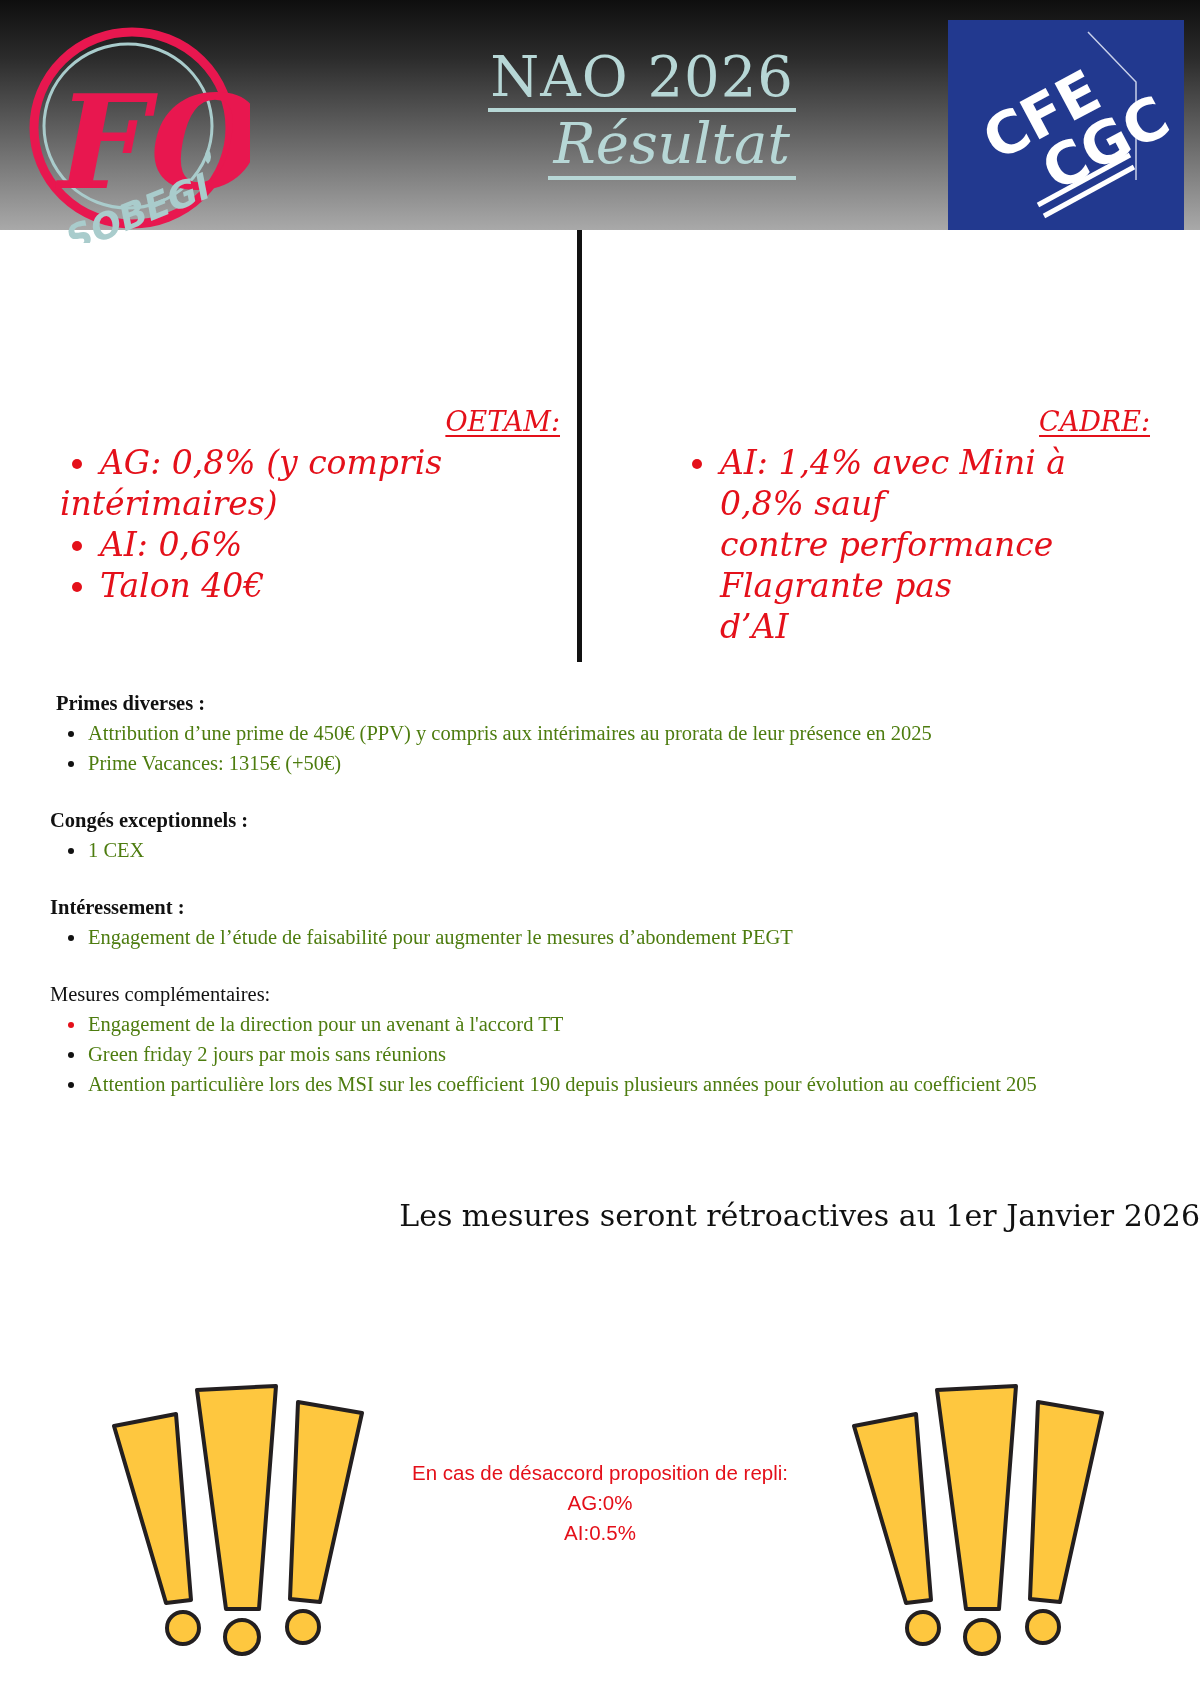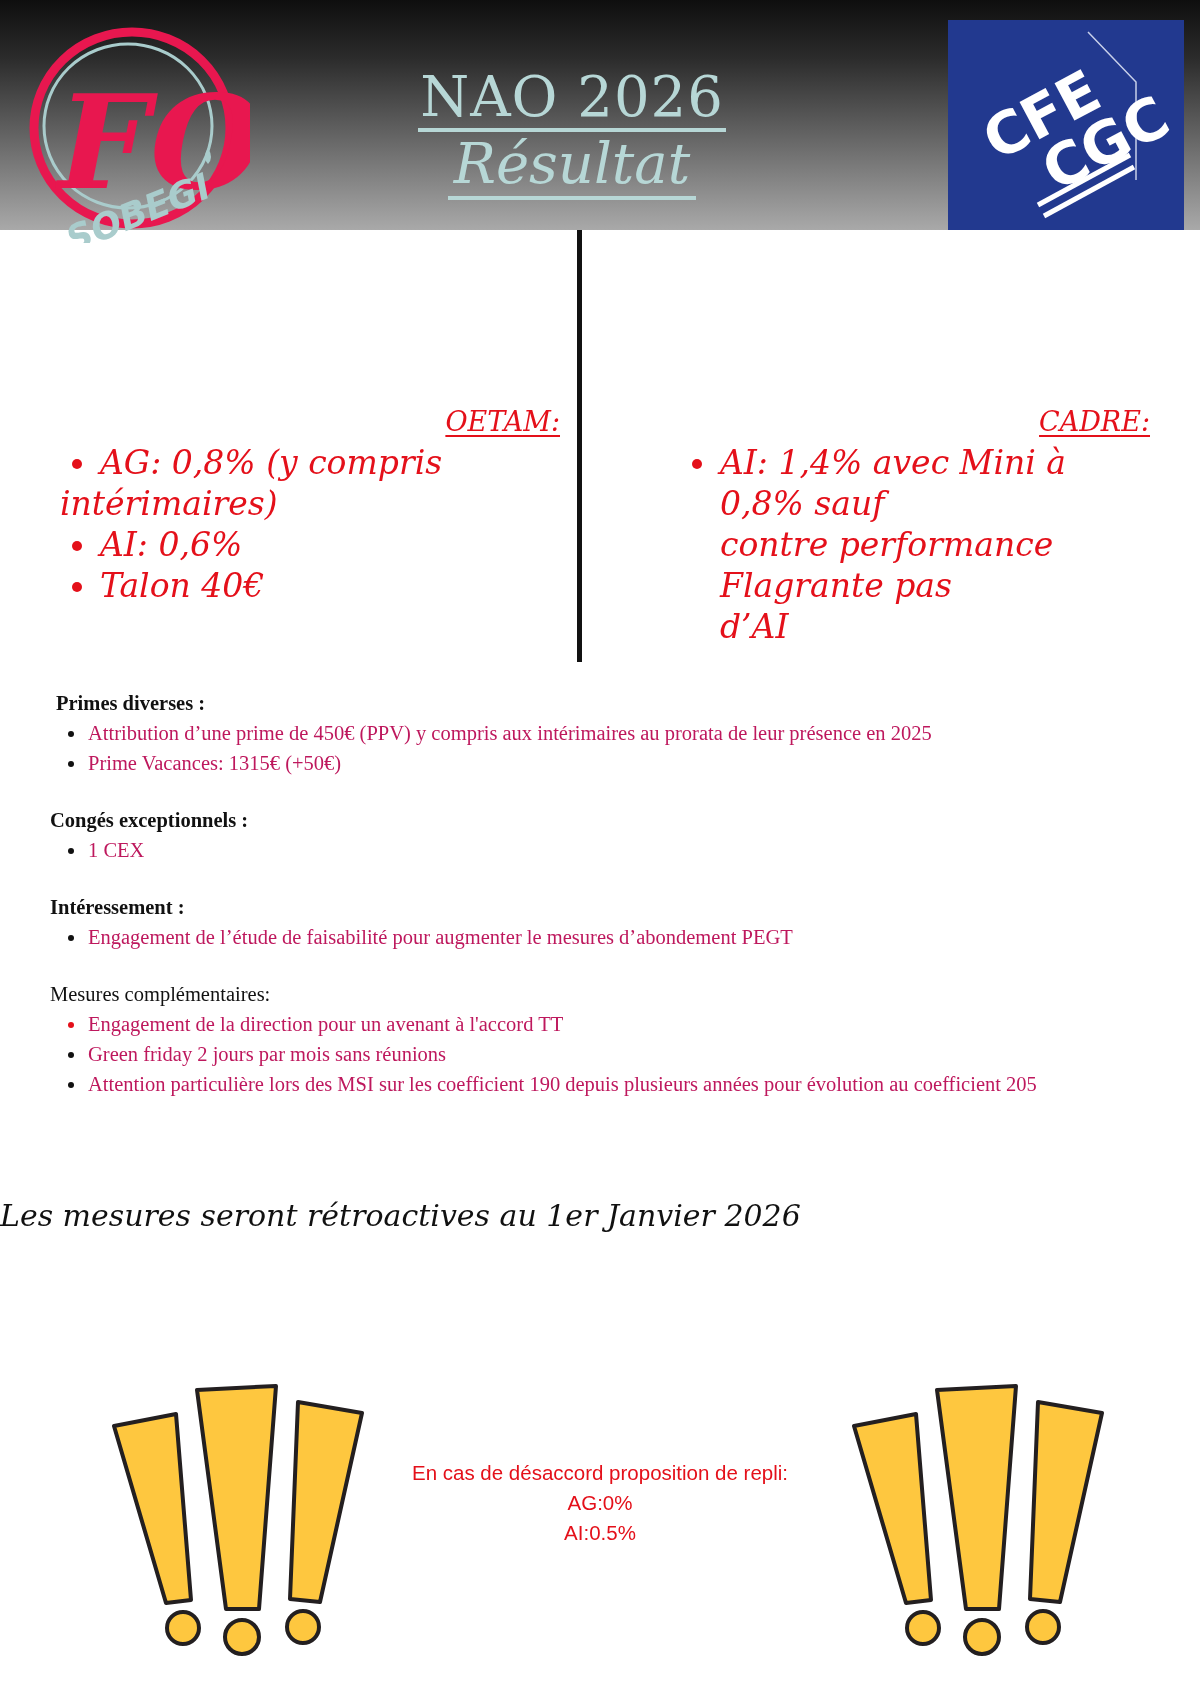--- a/index.html
+++ b/index.html
@@ -5,22 +5,22 @@
     * { box-sizing: border-box; margin: 0; padding: 0; }
     html, body { width: 1200px; height: 1697px; background: #ffffff; overflow: hidden; }
     body { position: relative; font-family: "DejaVu Sans", sans-serif; }
 
     .header {
       position: absolute; left: 0; top: 0; width: 1200px; height: 230px;
       background: linear-gradient(to bottom, #0e0e0e 0%, #2b2b2b 25%, #6e6e6e 65%, #a9a9a9 100%);
     }
     .fo-logo { position: absolute; left: 20px; top: 18px; width: 230px; height: 225px; }
     .title {
-      position: absolute; left: 372px; top: 46px; width: 400px; text-align: center;
-      font-family: "DejaVu Serif", serif; font-style: italic; color: #b7d7d6; margin-top: 20px;
+      position: absolute; left: 396px; top: 46px; width: 400px; text-align: right;
+      font-family: "DejaVu Serif", serif; font-style: italic; color: #b7d7d6;
     }
     .title .line1 { font-size: 56px; line-height: 62px; display: inline-block; border-bottom: 4px solid #b7d7d6; padding: 0 2px; font-style: normal; font-family: "DejaVu Serif", serif; letter-spacing: 1px;}
     .title .line2 { font-size: 56px; line-height: 64px; display: inline-block; border-bottom: 4px solid #b7d7d6; padding: 0 6px; }
     .cfe-logo {
       position: absolute; left: 948px; top: 20px; width: 236px; height: 210px; background: #22398f;
     }
 
     .divider { position: absolute; left: 577px; top: 230px; width: 5px; height: 432px; background: #111; }
 
     .col { position: absolute; top: 402px; color: #e4101a; font-family: "DejaVu Serif", serif; font-style: italic; }
@@ -28,26 +28,26 @@
     .col .row { position: relative; font-size: 33px; line-height: 41px; text-align: left; }
     .col .bullet { position: absolute; width: 10px; height: 10px; border-radius: 50%; background: #e4101a; }
     .col-left { left: 60px; width: 500px; }
     .col-right { left: 680px; width: 470px; }
 
     .content { position: absolute; left: 50px; top: 688px; width: 1110px; font-family: Liberation Serif, serif; font-size: 20.5px; }
     .section { margin-bottom: 27px; }
     .section-title { color: #111; font-weight: bold; line-height: 30px; }
     .section-title.plain { font-weight: normal; }
     .items { list-style: none; }
-    .items li { position: relative; padding-left: 38px; color: #be185d; line-height: 30px; }
+    .items li { position: relative; padding-left: 38px; color: #4d7c0f; line-height: 30px; }
     .items li::before { content: ""; position: absolute; left: 18px; top: 13px; width: 6px; height: 6px; border-radius: 50%; background: var(--dot, #111); }
     .items li.red-dot { --dot: #e4101a; }
     .items li.justify { text-align: justify; padding-right: 0; }
 
-    .retro { position: absolute; left: 0; width: 1200px; top: 1198px; text-align: left; font-family: "DejaVu Serif", serif; font-style: italic; font-size: 30px; color: #111; }
+    .retro { position: absolute; left: 0; width: 1200px; top: 1198px; text-align: right; font-family: "DejaVu Serif", serif; font-size: 30px; color: #111; }
 
     .fallback { position: absolute; left: 350px; width: 500px; top: 1458px; text-align: center; color: #e4101a; font-family: "Liberation Sans", sans-serif; font-size: 20.5px; line-height: 30px; }
 
     .excl { position: absolute; top: 1372px; width: 280px; height: 300px; }
     .excl-left { left: 100px; }
     .excl-right { left: 840px; }
   </style>
 </head>
 <body>
 

